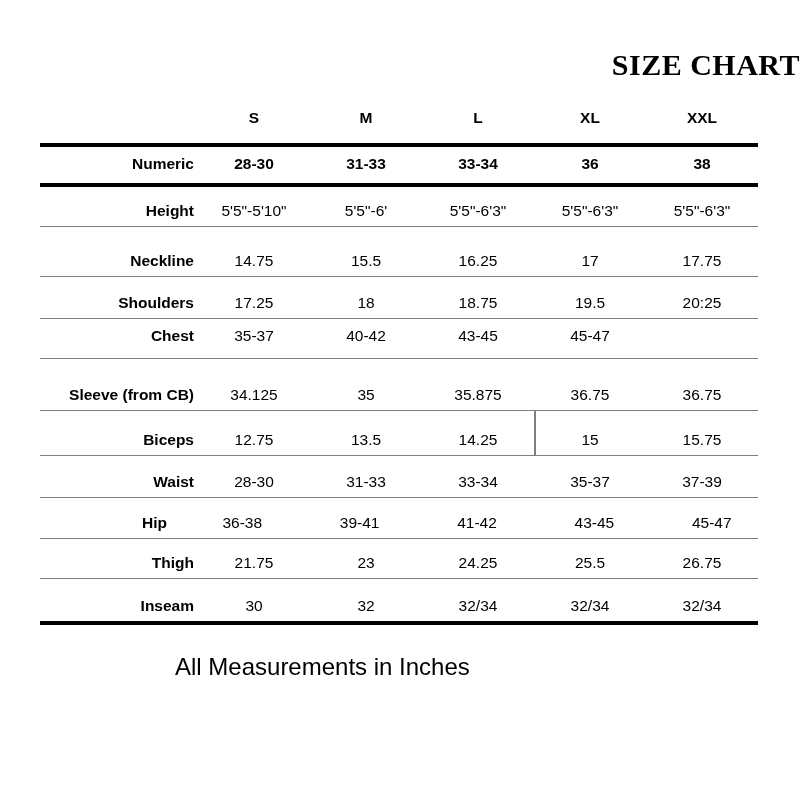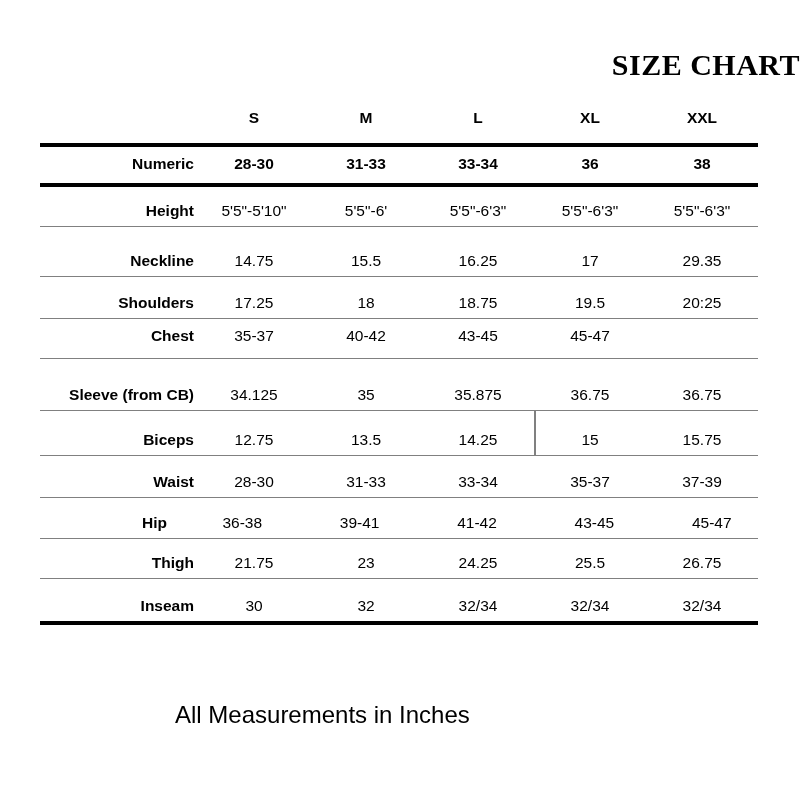--- a/index.html
+++ b/index.html
@@ -54,21 +54,21 @@
     left: 494px; top: 0; bottom: 0;
     width: 1.5px;
     background: #808080;
   }
   .row-waist    { height: 42px; }
   .row-hip      { height: 41px; gap: 25px; }
   .row-thigh    { height: 40px; }
   .row-inseam   { height: 46px; border-bottom: 4px solid #000; }
 
   .footnote {
-    margin-top: 76px;
+    margin-top: 28px;
     padding-left: 175px;
     font-size: 24px;
     font-weight: normal;
   }
 </style>
 </head>
 <body>
 
 <div class="title">SIZE CHART</div>
 
@@ -100,21 +100,21 @@
     <div class="td val">5'5"-6'3"</div>
     <div class="td val">5'5"-6'3"</div>
   </div>
 
   <div class="tr row row-neckline">
     <div class="td label">Neckline</div>
     <div class="td val">14.75</div>
     <div class="td val">15.5</div>
     <div class="td val">16.25</div>
     <div class="td val">17</div>
-    <div class="td val">29.35</div>
+    <div class="td val">17.75</div>
   </div>
 
   <div class="tr row row-shoulders">
     <div class="td label">Shoulders</div>
     <div class="td val">17.25</div>
     <div class="td val">18</div>
     <div class="td val">18.75</div>
     <div class="td val">19.5</div>
     <div class="td val">20:25</div>
   </div>

